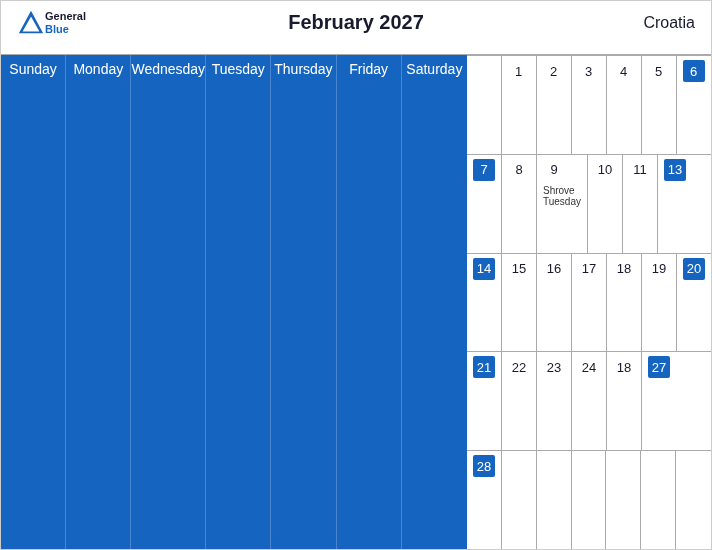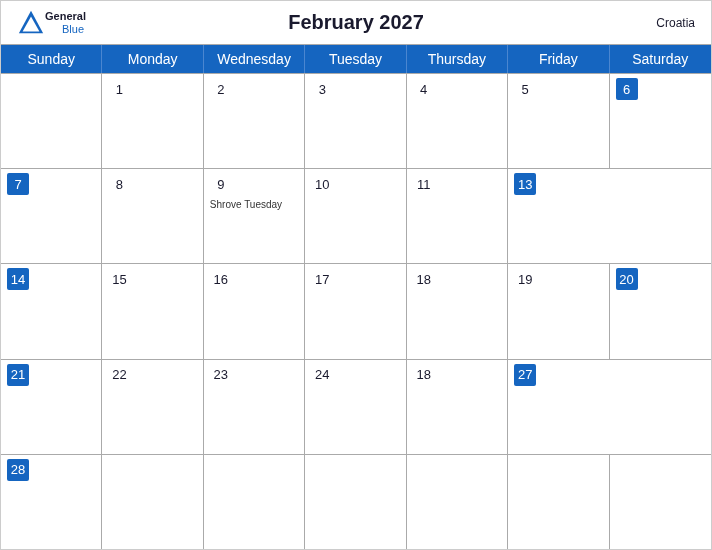--- a/index.html
+++ b/index.html
@@ -42,46 +42,46 @@
       line-height: 1.1;
     }
     .logo-general {
       font-size: 11px;
       color: #1a1a2e;
       font-weight: bold;
     }
     .logo-blue {
       font-size: 11px;
       color: #1565c0;
-      font-weight: normal;
-      margin-left: 17px;
+      font-weight: bold;
     }
     .logo-icon {
       width: 28px;
       height: 28px;
     }
     .title {
       font-size: 20px;
       font-weight: bold;
       color: #1a1a2e;
       text-align: center;
     }
     .country {
       position: absolute;
       right: 16px;
       top: 50%;
       transform: translateY(-50%);
-      font-size: 12px;
+      font-size: 16px;
       color: #1a1a2e;
     }
     .calendar-grid {
       flex: 1;
       display: flex;
-      flex-direction: column;
+      flex-direction: row;
       border-top: 1px solid #aaa;
+      margin-top: 10px;
     }
     .day-headers {
       display: grid;
       grid-template-columns: repeat(7, 1fr);
       background: #1565c0;
     }
     .day-header {
       color: #fff;
       text-align: center;
       padding: 6px 0;

